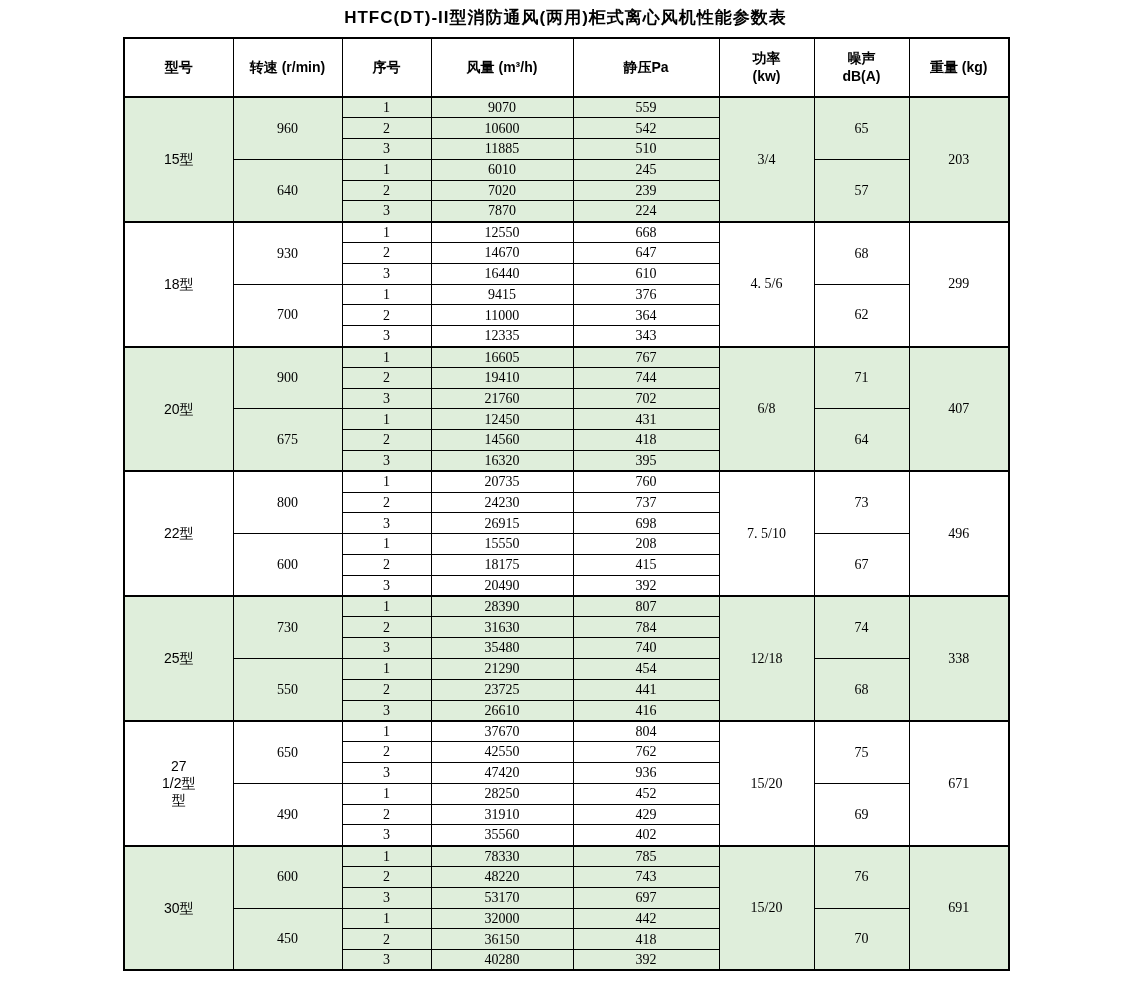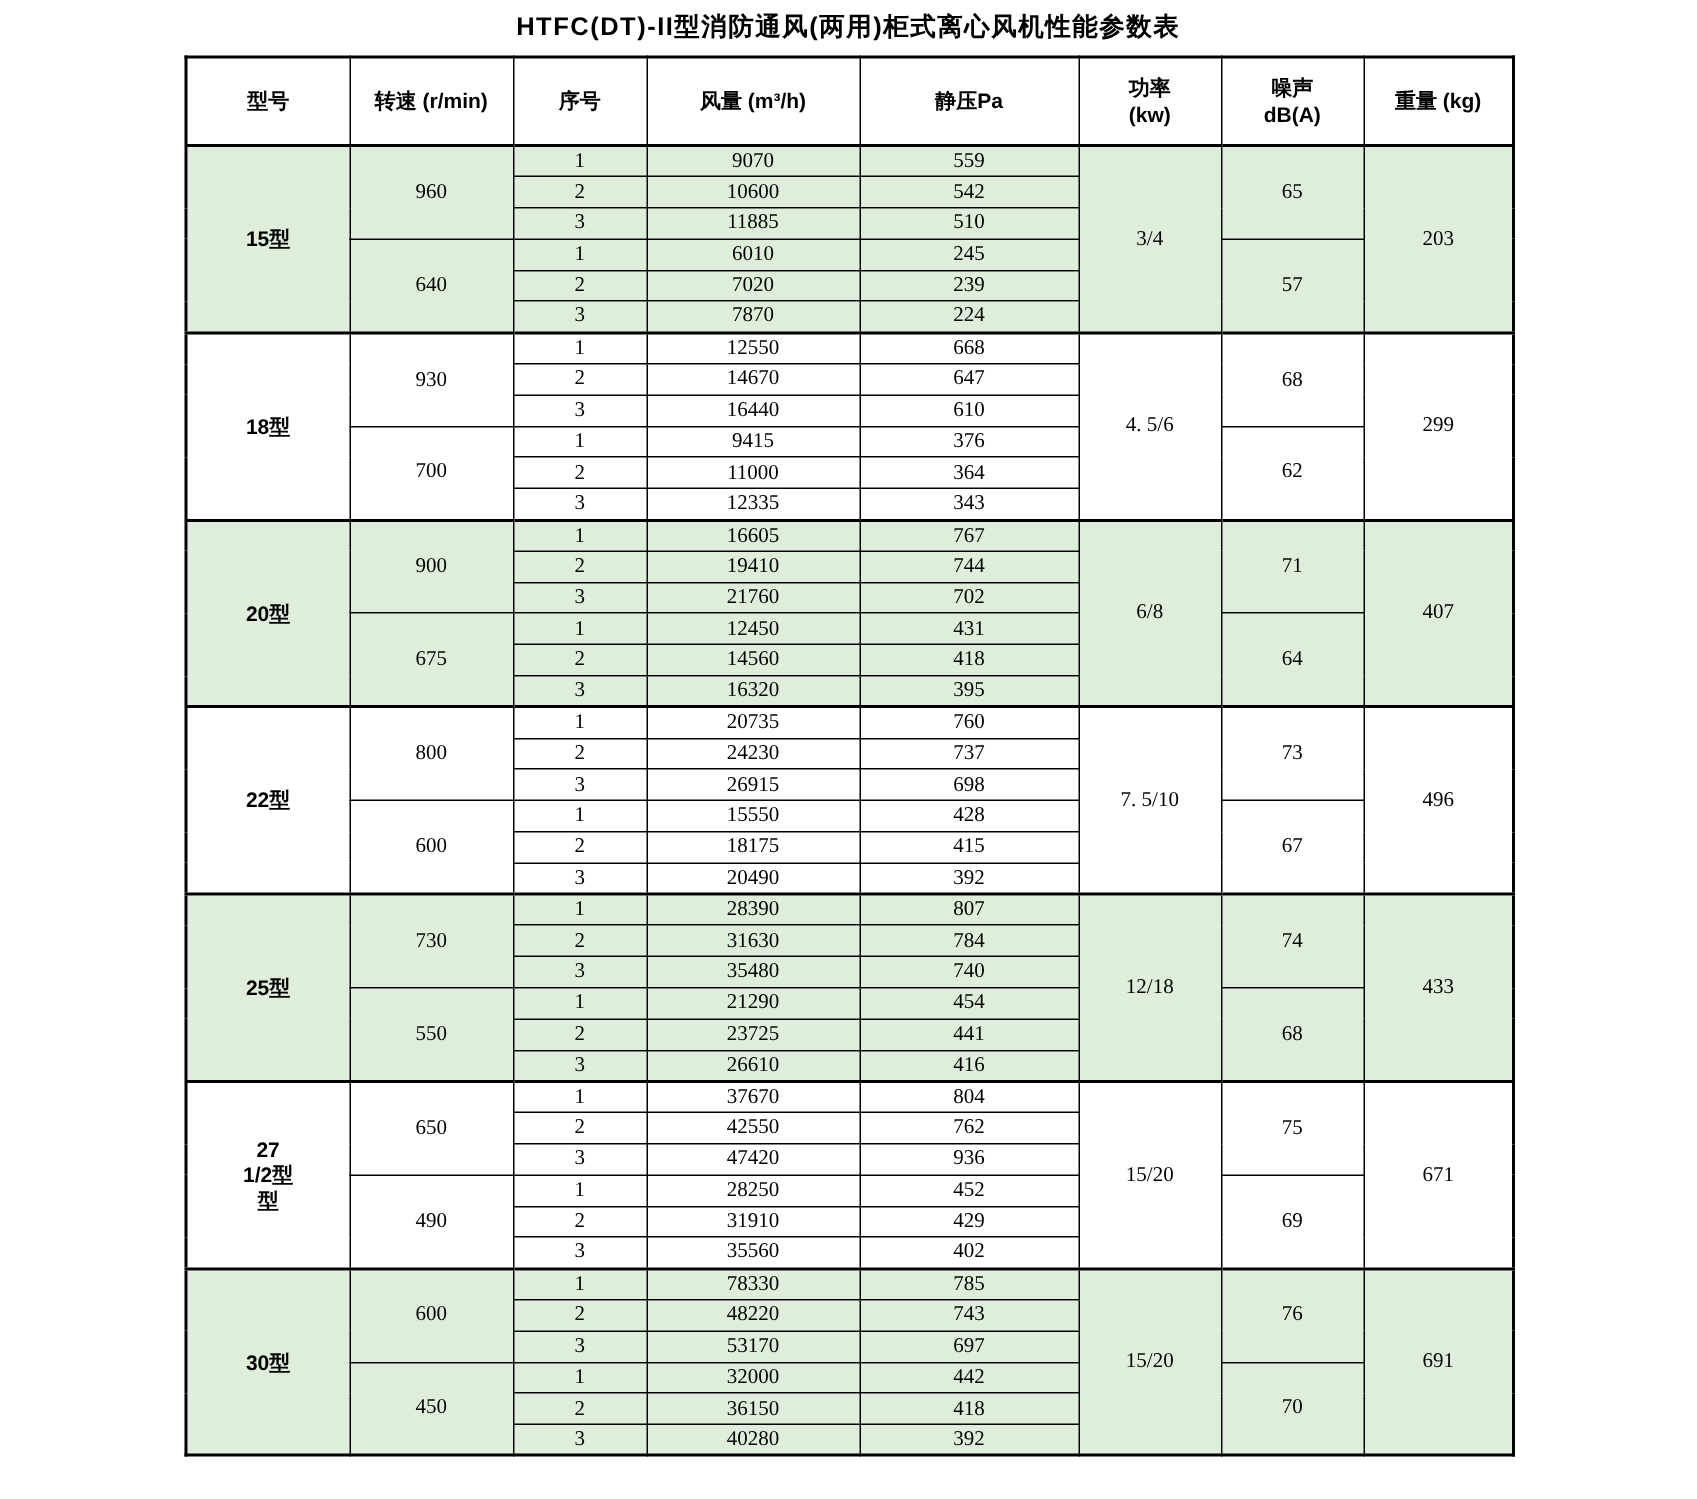--- a/index.html
+++ b/index.html
@@ -43,21 +43,21 @@
     border-bottom-width: 2px;
   }
   tbody tr { height: 20.8px; }
   tbody td {
     font-size: 14px;
     font-family: "Liberation Serif", serif;
     line-height: 1.1;
   }
   td.model {
     font-family: "Liberation Sans", sans-serif;
-    font-weight: bold;
+    font-weight: normal;
     font-size: 14px;
     line-height: 1.2;
   }
   td.green { background: var(--section-green, #dfeedb); }
   tr.sec-top > td { border-top-width: 2px; }
 </style>
 </head>
 <body>
 
 <div class="page">
@@ -217,42 +217,42 @@
         </tr>
         <tr>
           <td class="num">3</td>
           <td class="num">26915</td>
           <td class="num">698</td>
         </tr>
         <tr>
           <td rowspan="3" class="num">600</td>
           <td class="num">1</td>
           <td class="num">15550</td>
-          <td class="num">428</td>
+          <td class="num">208</td>
           <td rowspan="3" class="num">67</td>
         </tr>
         <tr>
           <td class="num">2</td>
           <td class="num">18175</td>
           <td class="num">415</td>
         </tr>
         <tr>
           <td class="num">3</td>
           <td class="num">20490</td>
           <td class="num">392</td>
         </tr>
         <tr class="sec-top">
           <td rowspan="6" class="model green">25型</td>
           <td rowspan="3" class="num green">730</td>
           <td class="num green">1</td>
           <td class="num green">28390</td>
           <td class="num green">807</td>
           <td rowspan="6" class="num green">12/18</td>
           <td rowspan="3" class="num green">74</td>
-          <td rowspan="6" class="num green">433</td>
+          <td rowspan="6" class="num green">338</td>
         </tr>
         <tr>
           <td class="num green">2</td>
           <td class="num green">31630</td>
           <td class="num green">784</td>
         </tr>
         <tr>
           <td class="num green">3</td>
           <td class="num green">35480</td>
           <td class="num green">740</td>

